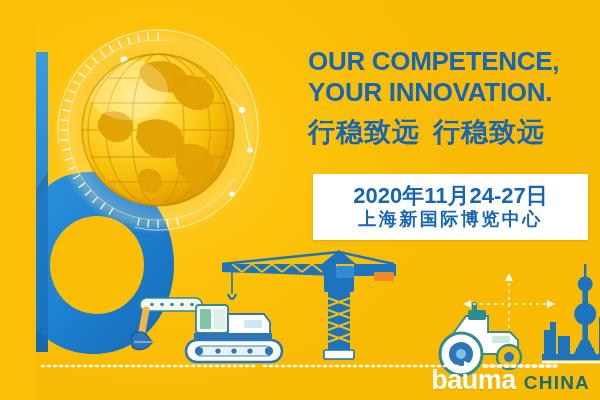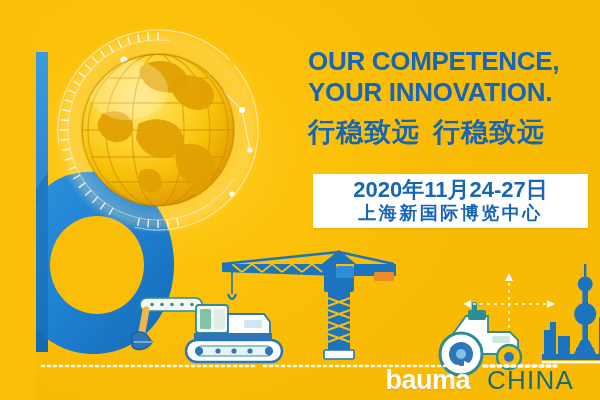--- a/index.html
+++ b/index.html
@@ -44,50 +44,50 @@
     line-height:36px;
     letter-spacing:1px;
     margin-top:6px;
     white-space:nowrap;
   }
   .hl-cn .gap{ display:inline-block; width:13px; }
 
   
   .datebox{
     position:absolute; left:277px; top:174px;
-    width:275px; height:54px;
+    width:275px; height:66px;
     background:#FFFFFF;
     display:flex; flex-direction:column;
     align-items:center; justify-content:center;
     box-shadow:0 1px 2px rgba(120,80,0,.18);
   }
   .db-l1{
     color:#1765B5; font-weight:bold; font-size:22px;
     line-height:25px; letter-spacing:0px; white-space:nowrap;
   }
   .db-l2{
     color:#1765B5; font-weight:bold; font-size:18px;
     line-height:23px; letter-spacing:2.5px; white-space:nowrap;
   }
 
   
   .scene{ position:absolute; left:0; bottom:0; width:600px; height:150px; }
 
   
   .logo{
-    position:absolute; right:26px; bottom:6px;
-    display:flex; align-items:baseline; gap:17px;
+    position:absolute; right:10px; bottom:6px;
+    display:flex; align-items:baseline; gap:8px;
   }
   .logo-bauma{
     color:#FFFFFF; font-size:27px; font-weight:bold;
     letter-spacing:-0.5px; line-height:1;
     text-shadow:0 1px 1px rgba(140,95,0,.25);
   }
   .logo-china{
-    color:#1D6B74; font-size:26px; font-weight:normal;
+    color:#1D6B74; font-size:19px; font-weight:bold;
     letter-spacing:1.2px; line-height:1;text-align:center;
   }
 </style>
 </head>
 <body>
 
 <div class="poster">
 
   <div class="bmark">
     <svg width="200" height="320" viewBox="0 0 200 320">

